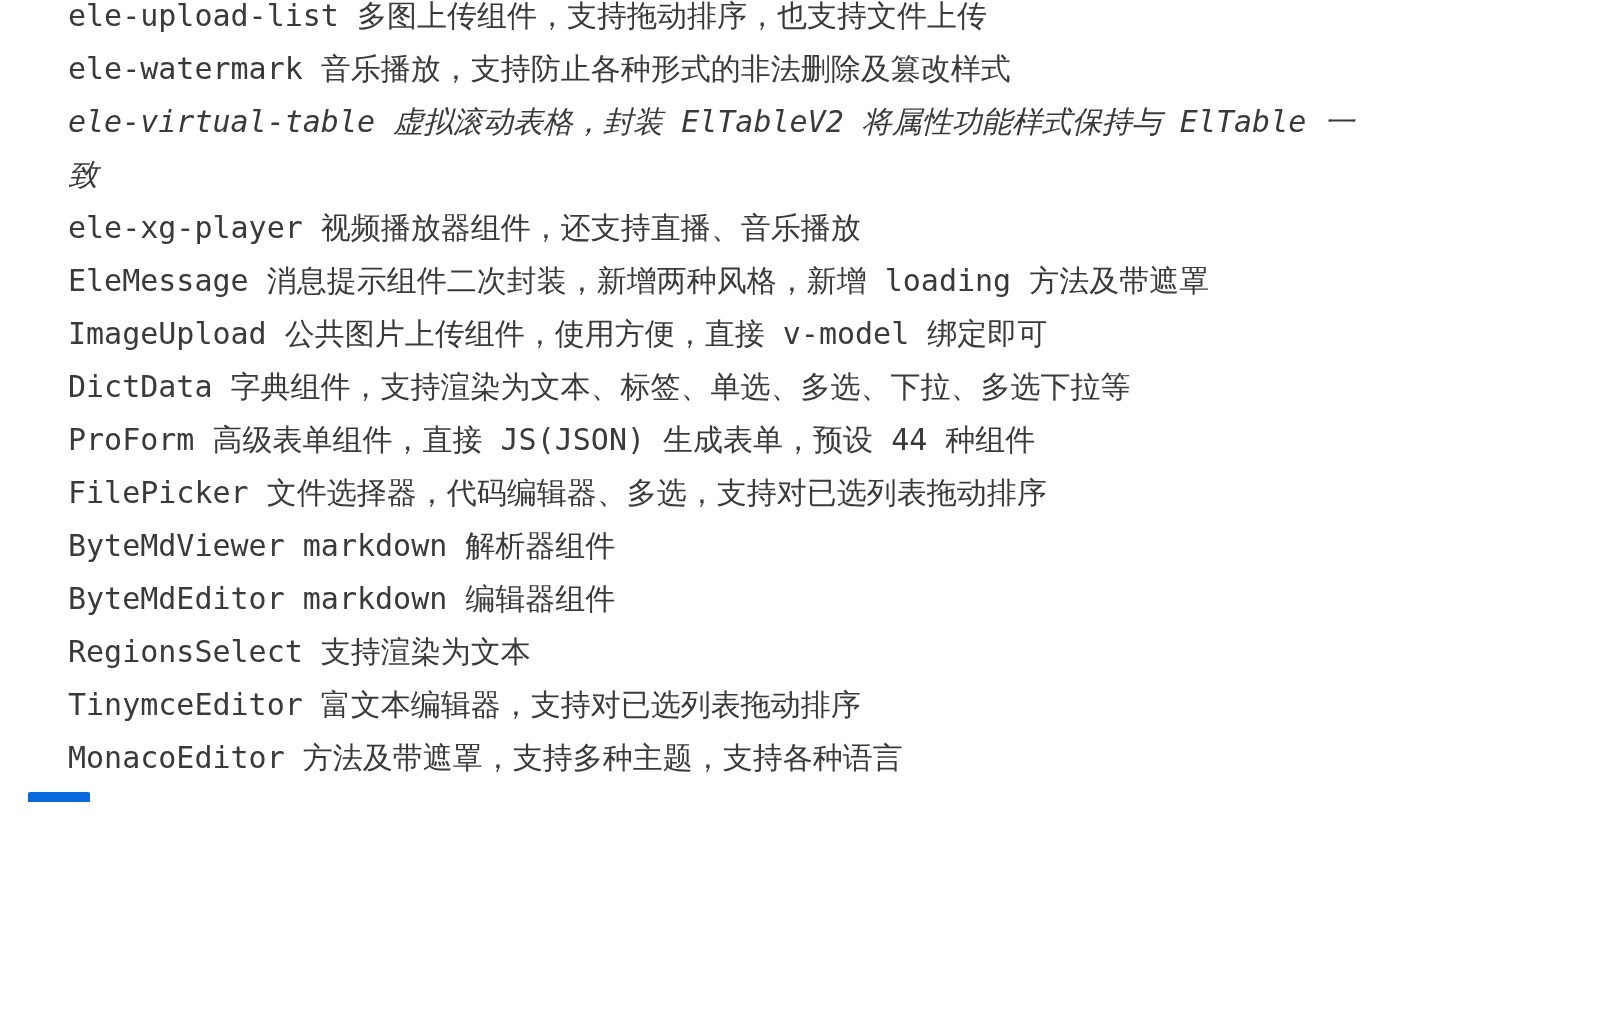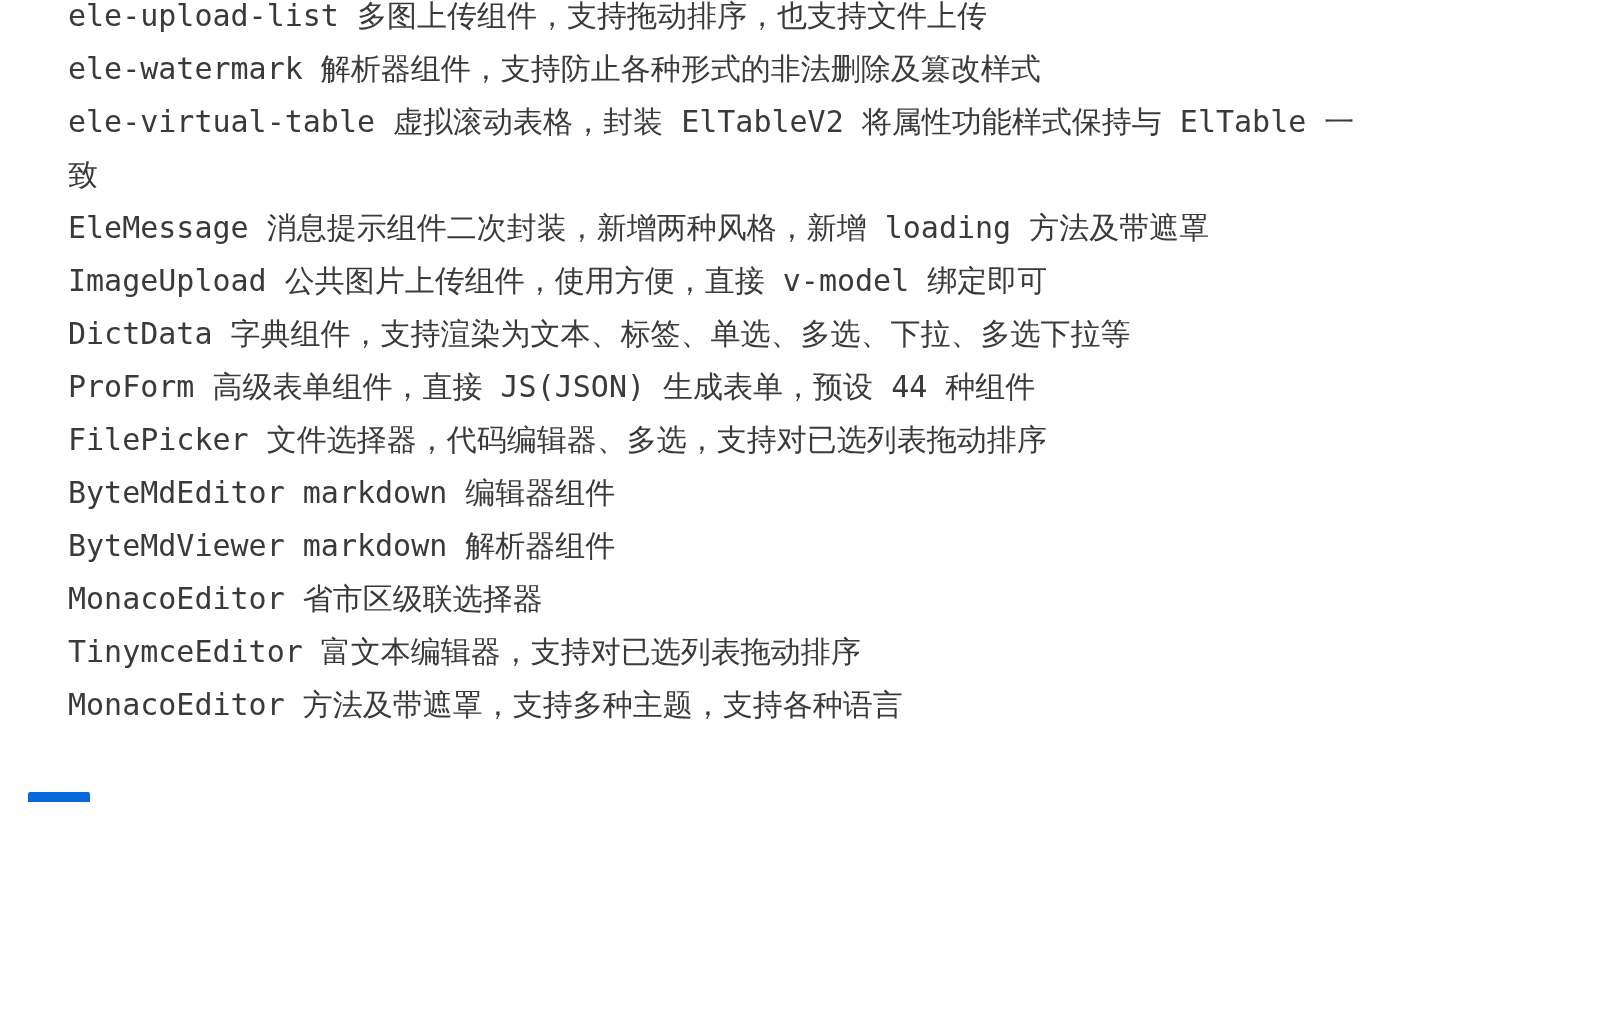--- a/index.html
+++ b/index.html
@@ -22,62 +22,64 @@
     padding-left: 68px;
     padding-right: 120px;
     margin-top: -11px;
   }
   .list-item {
     white-space: normal;
     word-break: break-word;
   }
   .wrap-line {
     display: block;
+    font-style: italic;
   }
   .clipped-link {
     position: absolute;
     left: 28px;
     bottom: 0;
     width: 62px;
     height: 10px;
     border-radius: 2px 2px 0 0;
   }
 </style>
 </head>
 <body>
 
 <div class="page">
   <div class="content">
 
     <div class="list-item">ele-upload-list 多图上传组件，支持拖动排序，也支持文件上传</div>
 
-    <div class="list-item">ele-watermark 解析器组件，支持防止各种形式的非法删除及篡改样式</div>
+    <div class="list-item">ele-watermark 音乐播放，支持防止各种形式的非法删除及篡改样式</div>
 
     <div class="list-item">
       <span class="wrap-line">ele-virtual-table 虚拟滚动表格，封装 ElTableV2 将属性功能样式保持与 ElTable 一</span>
       <span class="wrap-line">致</span>
     </div>
 
+    <div class="list-item">ele-xg-player 视频播放器组件，还支持直播、音乐播放</div>
 
     <div class="list-item">EleMessage 消息提示组件二次封装，新增两种风格，新增 loading 方法及带遮罩</div>
 
     <div class="list-item">ImageUpload 公共图片上传组件，使用方便，直接 v-model 绑定即可</div>
 
     <div class="list-item">DictData 字典组件，支持渲染为文本、标签、单选、多选、下拉、多选下拉等</div>
 
 
     <div class="list-item">ProForm 高级表单组件，直接 JS(JSON) 生成表单，预设 44 种组件</div>
 
     <div class="list-item">FilePicker 文件选择器，代码编辑器、多选，支持对已选列表拖动排序</div>
 
+    <div class="list-item">ByteMdViewer markdown 解析器组件</div>
+
     <div class="list-item">ByteMdEditor markdown 编辑器组件</div>
 
-    <div class="list-item">ByteMdViewer markdown 解析器组件</div>
-
-    <div class="list-item">MonacoEditor 省市区级联选择器</div>
+    <div class="list-item">RegionsSelect 支持渲染为文本</div>
 
     <div class="list-item">TinymceEditor 富文本编辑器，支持对已选列表拖动排序</div>
 
     <div class="list-item">MonacoEditor 方法及带遮罩，支持多种主题，支持各种语言</div>
 
   </div>
 
   <div class="clipped-link" style="background-color: rgb(9, 105, 218);"></div>
 </div>
 

